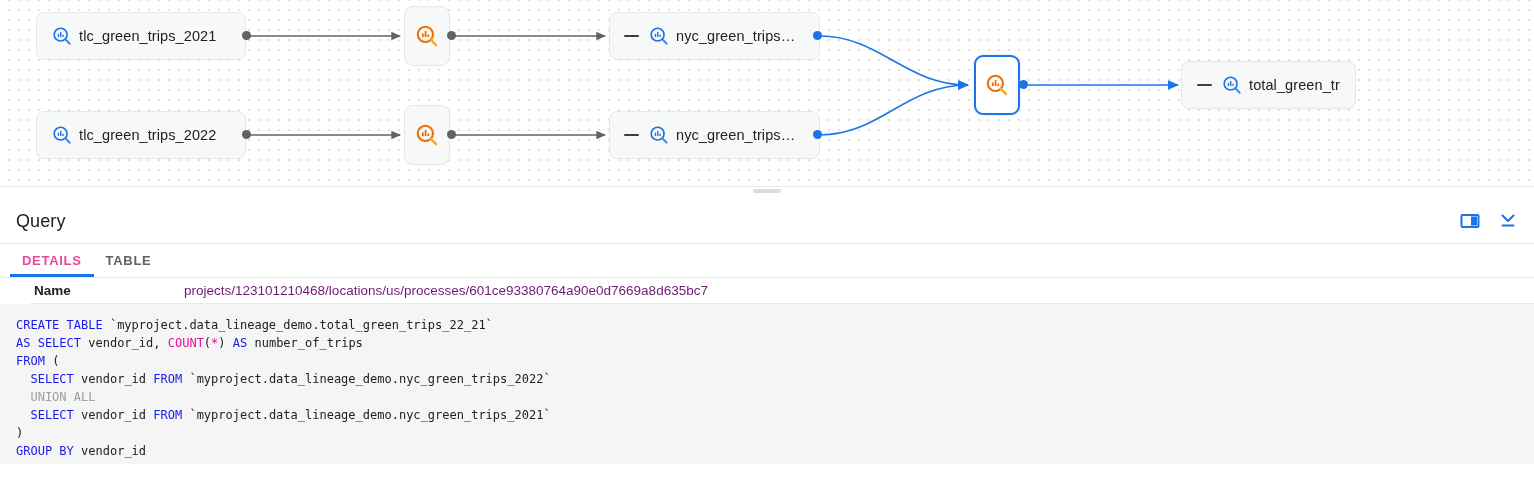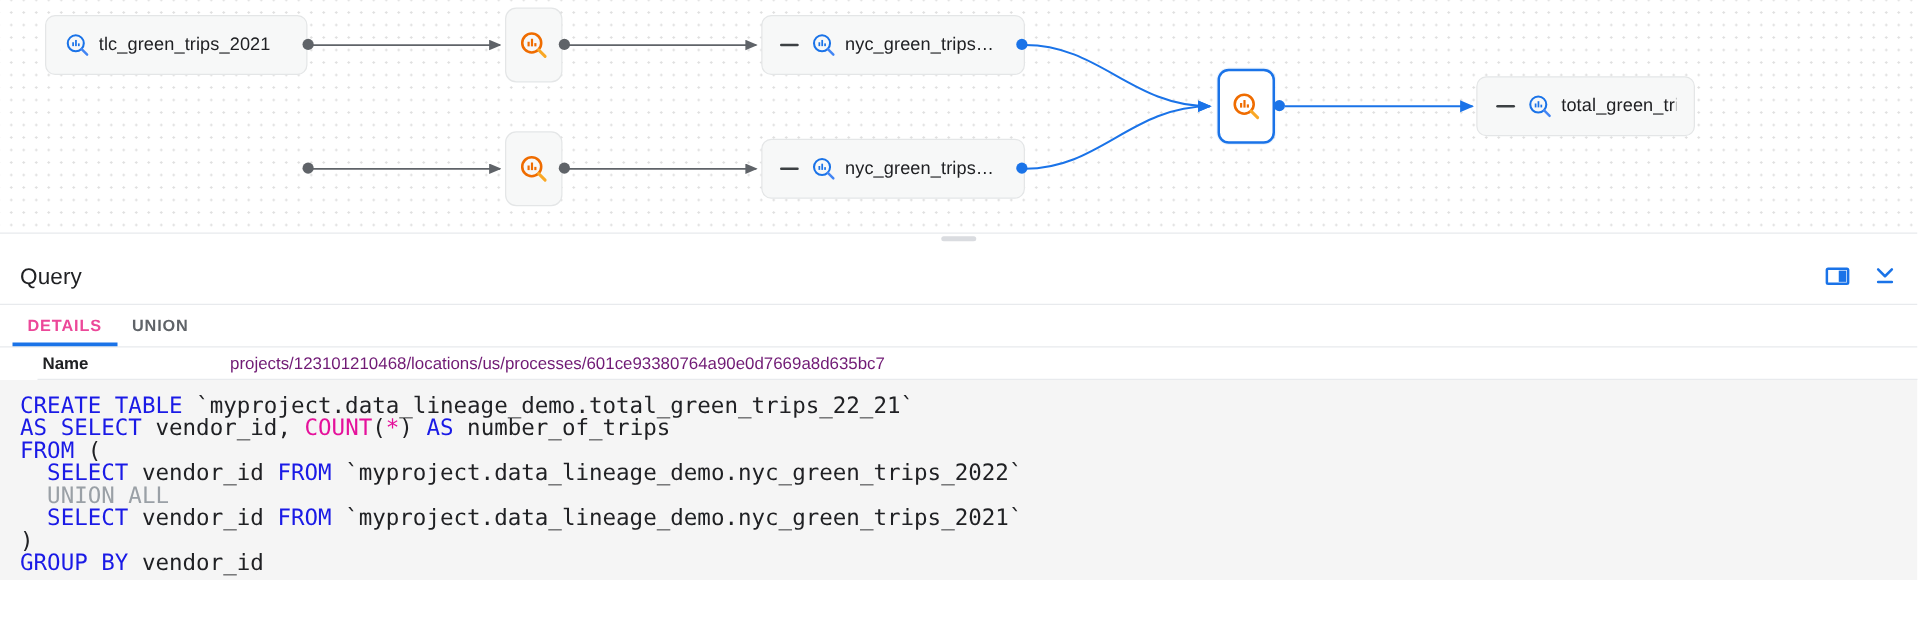--- a/index.html
+++ b/index.html
@@ -205,21 +205,21 @@
     background: #f5f5f5;
     padding: 12px 0 10px 0;
     height: 160px;
     box-sizing: border-box;
     overflow: hidden;
   }
   pre.sql {
     margin: 0;
     padding: 0 16px;
     font-family: "DejaVu Sans Mono", "Liberation Mono", monospace;
-    font-size: 18px;
+    font-size: 12px;
     line-height: 18px;
     color: #202124;
     white-space: pre;
   }
   .kw   { color: #1a1ae6; }
   .fn   { color: #e5119b; }
   .dim  { color: #9aa0a6; }
   .plain{ color: #202124; }
   .punct{ color: #202124; }
 </style>
@@ -288,20 +288,32 @@
         <rect x="7.4" y="9.6" width="1.5" height="3.4" fill="#1a73e8"></rect>
         <rect x="9.9" y="7.6" width="1.5" height="5.4" fill="#1a73e8"></rect>
         <rect x="12.4" y="10.6" width="1.5" height="2.4" fill="#1a73e8"></rect>
         <line x1="15.6" y1="15.6" x2="20.4" y2="20.4" stroke="#4285f4" stroke-width="2.1" stroke-linecap="round"></line>
       </svg>
     </span>
     <span class="node-label">nyc_green_trips…</span>
   </div>
   <span class="port blue" style="left:813px; top:31px;"></span>
 
+  <div class="node table-node" style="left:36px; top:111px; width:210px; height:48px;">
+    <span class="icon-wrap">
+      <svg viewBox="0 0 24 24" width="22" height="22">
+        <circle cx="10.5" cy="10.5" r="7" fill="none" stroke="#1a73e8" stroke-width="1.8"></circle>
+        <rect x="7.4" y="9.6" width="1.5" height="3.4" fill="#1a73e8"></rect>
+        <rect x="9.9" y="7.6" width="1.5" height="5.4" fill="#1a73e8"></rect>
+        <rect x="12.4" y="10.6" width="1.5" height="2.4" fill="#1a73e8"></rect>
+        <line x1="15.6" y1="15.6" x2="20.4" y2="20.4" stroke="#4285f4" stroke-width="2.1" stroke-linecap="round"></line>
+      </svg>
+    </span>
+    <span class="node-label">tlc_green_trips_2022</span>
+  </div>
   <span class="port gray" style="left:242px; top:130px;"></span>
 
   <div class="node process-node" style="left:404px; top:105px;">
     <span class="icon-wrap" style="width:26px;height:26px;">
       <svg viewBox="0 0 24 24" width="26" height="26">
         <circle cx="10.5" cy="10.5" r="7" fill="none" stroke="#ef6c00" stroke-width="1.9"></circle>
         <rect x="7.4" y="9.6" width="1.6" height="3.4" fill="#ef6c00"></rect>
         <rect x="9.9" y="7.4" width="1.6" height="5.6" fill="#ef6c00"></rect>
         <rect x="12.4" y="10.6" width="1.6" height="2.4" fill="#ef6c00"></rect>
         <line x1="15.6" y1="15.6" x2="20.4" y2="20.4" stroke="#f9a825" stroke-width="2.2" stroke-linecap="round"></line>
@@ -370,21 +382,21 @@
       <svg viewBox="0 0 20 20" width="20" height="20">
         <path d="M4.5 4.5 L10 10 L15.5 4.5" fill="none" stroke="#1a73e8" stroke-width="2" stroke-linecap="round" stroke-linejoin="round"></path>
         <line x1="4.5" y1="14.5" x2="15.5" y2="14.5" stroke="#1a73e8" stroke-width="2" stroke-linecap="round"></line>
       </svg>
     </span>
   </div>
 </div>
 
 <div class="tabs">
   <div class="tab active">DETAILS</div>
-  <div class="tab">UNION</div>
+  <div class="tab">TABLE</div>
 </div>
 
 <table class="kv-table">
   <tbody>
     <tr>
       <td class="kv-key">Name</td>
       <td class="kv-val">projects/123101210468/locations/us/processes/601ce93380764a90e0d7669a8d635bc7</td>
     </tr>
   </tbody>
 </table>

